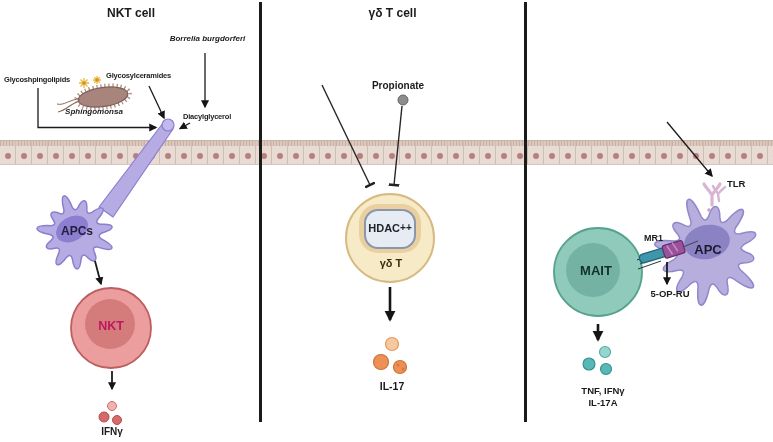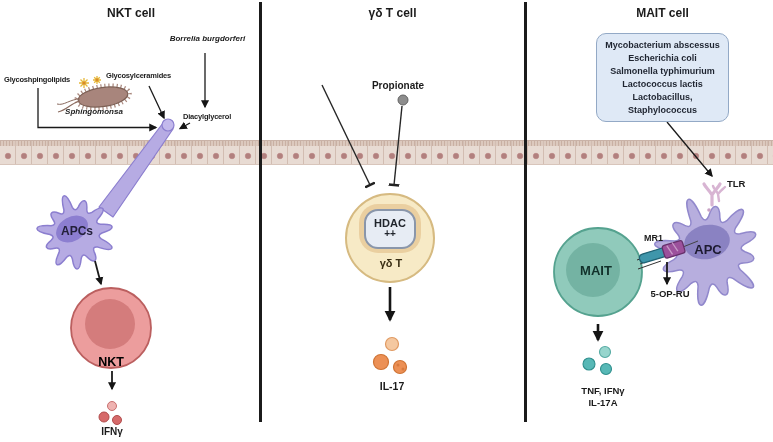--- a/index.html
+++ b/index.html
@@ -23,21 +23,21 @@
   .title{font-size:12px;}
   .gram-box{position:absolute;left:295px;top:53px;width:67px;height:31px;z-index:5;
     background:#eeddbb;border:2px solid #a9855d;border-radius:9px;
     display:flex;align-items:center;justify-content:center;text-align:center;
     font-size:8.2px;font-weight:700;color:#3d2b1a;line-height:1.2;white-space:normal;}
   .bact-box{position:absolute;left:596px;top:33px;width:131px;height:87px;z-index:5;
     background:#dfe9f6;border:1.5px solid #93a9c6;border-radius:10px;
     display:flex;flex-direction:column;align-items:center;justify-content:center;
     font-size:9px;font-weight:700;color:#1e2430;line-height:13px;}
   .hdac{position:absolute;left:365px;top:210px;width:50px;height:38px;z-index:5;
-    display:flex;flex-direction:column;align-items:center;justify-content:center;
+    display:flex;flex-direction:row;align-items:center;justify-content:center;
     font-weight:700;color:#20242b;line-height:1.05;}
   .arr{stroke:#1a1a1a;stroke-width:1.3;fill:none;marker-end:url(#ah);}
   .arrm{stroke:#1a1a1a;stroke-width:1.8;fill:none;marker-end:url(#ah);}
   .arrb{stroke:#151515;stroke-width:2.6;fill:none;marker-end:url(#ahm);}
   .inh{stroke:#262626;stroke-width:1.4;fill:none;marker-end:url(#tee);}
 </style>
 </head>
 <body>
 
 <div class="canvas">
@@ -140,47 +140,38 @@
         <circle cx="606" cy="369" r="5.5" fill="#57b8b6" stroke="#2f8f8d" stroke-width="1.1"></circle>
       </g>
     </g>
   </svg>
 
   <div class="divider" style="left:259px"></div>
   <div class="divider" style="left:524px"></div>
 
   <div class="lbl c title" style="left:66px;top:6px;width:130px;">NKT cell</div>
   <div class="lbl c title" style="left:330px;top:6px;width:125px;">γδ T cell</div>
-  <div class="lbl c title" style="left:600px;top:6px;width:125px;">MAIT cell</div>
 
   <div class="lbl c i" style="left:160px;top:34px;width:95px;font-size:8px;">Borrelia burgdorferi</div>
   <div class="lbl" style="left:4px;top:75px;font-size:7.5px;letter-spacing:-0.2px;">Glycoshpingolipids</div>
   <div class="lbl" style="left:106px;top:71px;font-size:7.5px;letter-spacing:-0.2px;">Glycosylceramides</div>
   <div class="lbl c i" style="left:62px;top:107px;width:64px;font-size:8px;">Sphingomonsa</div>
   <div class="lbl" style="left:183px;top:112px;font-size:7.5px;letter-spacing:-0.2px;">Diacylglycerol</div>
   <div class="lbl c" style="left:51px;top:224px;width:52px;font-size:12px;color:#23203a;">APCs</div>
-  <div class="lbl c" style="left:86px;top:319px;width:50px;font-size:12.5px;color:#000000;margin-top:36px;">NKT</div>
+  <div class="lbl c" style="left:86px;top:319px;width:50px;font-size:12.5px;color:#be185d;">NKT</div>
   <div class="lbl c" style="left:82px;top:426px;width:60px;font-size:10px;">IFNγ</div>
 
   <div class="lbl c" style="left:368px;top:80px;width:60px;font-size:10px;">Propionate</div>
   <div class="hdac">
     <span style="font-size:11px;">HDAC</span>
     <span style="font-size:10px;margin-top:-1px;">++</span>
   </div>
   <div class="lbl c" style="left:365px;top:257px;width:52px;font-size:11px;color:#3a2e14;">γδ T</div>
   <div class="lbl c" style="left:362px;top:380px;width:60px;font-size:10.5px;">IL-17</div>
 
-  <div class="bact-box">
-    <div>Mycobacterium abscessus</div>
-    <div>Escherichia coli</div>
-    <div>Salmonella typhimurium</div>
-    <div>Lactococcus lactis</div>
-    <div>Lactobacillus,</div>
-    <div>Staphylococcus</div>
-  </div>
   <div class="lbl" style="left:727px;top:178px;font-size:9.5px;">TLR</div>
   <div class="lbl c" style="left:682px;top:234px;width:52px;font-size:13px;color:#1d1a30;margin-top:8px;">APC</div>
   <div class="lbl c" style="left:568px;top:263px;width:56px;font-size:13px;color:#11302a;">MAIT</div>
   <div class="lbl" style="left:644px;top:233px;font-size:9px;">MR1</div>
   <div class="lbl c" style="left:642px;top:288px;width:56px;font-size:9.5px;">5-OP-RU</div>
   <div class="lbl c" style="left:563px;top:385px;width:80px;font-size:9.5px;">TNF, IFNγ</div>
   <div class="lbl c" style="left:563px;top:397px;width:80px;font-size:9.5px;">IL-17A</div>
 
 </div>
 

